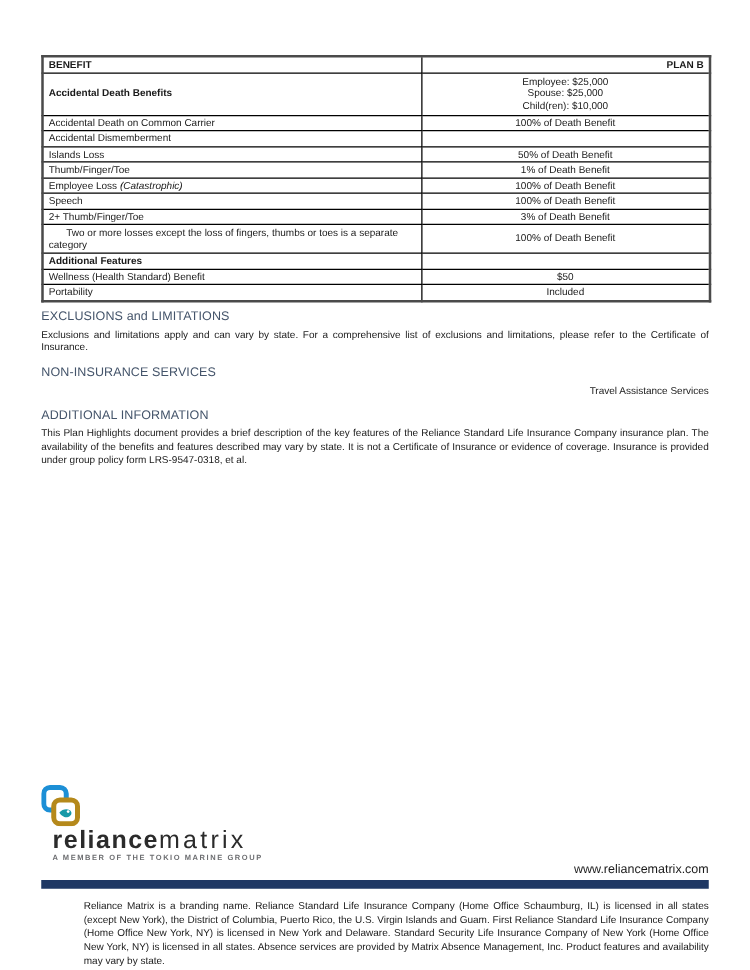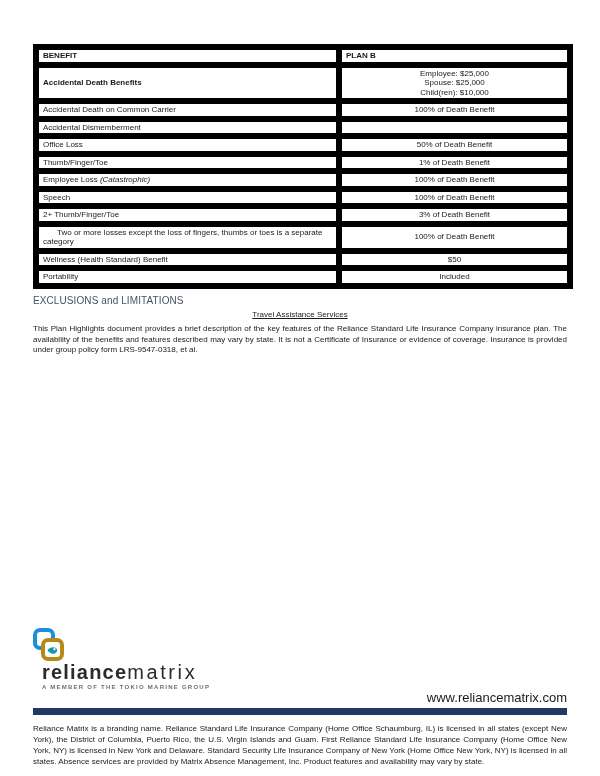--- a/index.html
+++ b/index.html
@@ -22,31 +22,31 @@
   }
 
   
   table.benefits {
     width: 100%;
     border-collapse: collapse;
     border: 2px solid #4a4a4a;
     table-layout: fixed;
   }
   table.benefits td, table.benefits th {
-    border: 6px solid #000000;
+    border: 1px solid #000000;
     font-size: 8px;
     line-height: 9.5px;
     padding: 1px 4px;
     vertical-align: middle;
     color: #1a1a1a;
   }
   table.benefits col.c1 { width: 303px; }
   table.benefits col.c2 { width: 231px; }
   th.hdr-benefit { text-align: left; font-size: 8.5px; padding: 2px 5px; }
-  th.hdr-plan   { text-align: left; font-size: 8.5px; padding: 2px 5px; }
+  th.hdr-plan   { text-align: right; font-size: 8.5px; padding: 2px 5px; }
   td.val { text-align: center; margin-left: 16px; }
   td.preline { white-space: pre-line; }
   .ital { font-style: italic; }
   td.lbl-category  { padding-left: 18px; font-weight: bold; }
   td.lbl-sub       { padding-left: 12px; }
   td.lbl-sub2      { padding-left: 15px; }
   td.lbl-hang      { padding-left: 6px; text-indent: 14px; }
   td.lbl-feature   { padding-left: 8px; font-weight: bold; }
   tr.tall td { height: 34px; }
   tr.twoline td { height: 23px; }
@@ -60,21 +60,21 @@
     letter-spacing: 0.1px;
   }
   .sec-heading.first { margin-top: 6px; }
   .sec-body {
     margin-top: 4px;
     font-size: 8px;
     line-height: 10.5px;
     text-align: justify;
     color: #1a1a1a;
   }
-  .sec-body.noj { text-align: center; text-decoration: underline; }
+  .sec-body.noj { text-align: right; }
 
   
   .footer {
     position: absolute;
     left: 33px;
     top: 626px;
     width: 534px;
   }
   .logo-row {
     display: flex;
@@ -95,35 +95,36 @@
     margin-top: 1px;
     font-size: 6px;
     font-weight: bold;
     letter-spacing: 1.25px;
     color: #6d6e71;
     white-space: nowrap;
   }
   .website {
     margin-left: auto;
     align-self: flex-end;
-    font-size: 13px;
+    font-size: 10px;
     color: #1a1a1a;
     padding-bottom: 1px;
   }
   .blue-bar {
     margin-top: 2px;
     height: 7px;
     background: #1f3864;
   }
   .disclaimer {
     margin-top: 8px;
     font-size: 8px;
     line-height: 11px;
     text-align: justify;
     color: #1a1a1a;
+    margin-left: 34px;
   }
 </style>
 </head>
 <body>
 
 <div class="page">
   <div class="content">
 
     <table class="benefits">
       <colgroup>
@@ -143,21 +144,21 @@
       </tr>
       <tr>
         <td class="lbl-sub">Accidental Death on Common Carrier</td>
         <td class="val">100% of Death Benefit</td>
       </tr>
       <tr>
         <td class="lbl-sub">Accidental Dismemberment</td>
         <td class="val"></td>
       </tr>
       <tr>
-        <td class="lbl-sub">Office Loss</td>
+        <td class="lbl-sub">Islands Loss</td>
         <td class="val">50% of Death Benefit</td>
       </tr>
       <tr>
         <td class="lbl-sub2">Thumb/Finger/Toe</td>
         <td class="val">1% of Death Benefit</td>
       </tr>
       <tr>
         <td class="lbl-sub"><span>Employee Loss </span><span class="ital">(Catastrophic)</span></td>
         <td class="val">100% of Death Benefit</td>
       </tr>
@@ -167,34 +168,41 @@
       </tr>
       <tr>
         <td class="lbl-sub">2+ Thumb/Finger/Toe</td>
         <td class="val">3% of Death Benefit</td>
       </tr>
       <tr class="twoline">
         <td class="lbl-hang">Two or more losses except the loss of fingers, thumbs or toes is a separate category</td>
         <td class="val">100% of Death Benefit</td>
       </tr>
       <tr>
+        <td class="lbl-feature">Additional Features</td>
+        <td class="val"></td>
+      </tr>
+      <tr>
         <td class="lbl-sub">Wellness (Health Standard) Benefit</td>
         <td class="val">$50</td>
       </tr>
       <tr>
         <td class="lbl-sub">Portability</td>
         <td class="val">Included</td>
       </tr>
     </tbody>
       </table>
 
     <div class="sec-heading first">EXCLUSIONS and LIMITATIONS</div>
-
+    <div class="sec-body">Exclusions and limitations apply and can vary by state.  For a comprehensive list of exclusions and limitations, please refer to the Certificate of Insurance.</div>
+
+    <div class="sec-heading">NON-INSURANCE SERVICES</div>
     <div class="sec-body noj">Travel Assistance Services</div>
 
+    <div class="sec-heading">ADDITIONAL INFORMATION</div>
     <div class="sec-body">This Plan Highlights document provides a brief description of the key features of the Reliance Standard Life Insurance Company insurance plan. The availability of the benefits and features described may vary by state. It is not a Certificate of Insurance or evidence of coverage. Insurance is provided under group policy form LRS-9547-0318, et al.</div>
   </div>
 
   <div class="footer">
     <div class="logo-row">
       <svg class="logo-icon" width="31" height="33" viewBox="0 0 31 33">
         <rect x="2" y="2" width="18" height="18" rx="5" fill="none" stroke="#1C8FD6" stroke-width="4"></rect>
         <rect x="10" y="12" width="19" height="19" rx="5" fill="#ffffff" stroke="#B5891B" stroke-width="4"></rect>
         <path d="M 14.5 22 C 17 18.5 23 18.5 24 21.5 C 25 24.5 21 26.5 18.5 25.5 C 16.5 24.8 15 23.2 14.5 22 Z" fill="#1799A8"></path>
         <circle cx="21.5" cy="21.2" r="1.1" fill="#ffffff"></circle>

